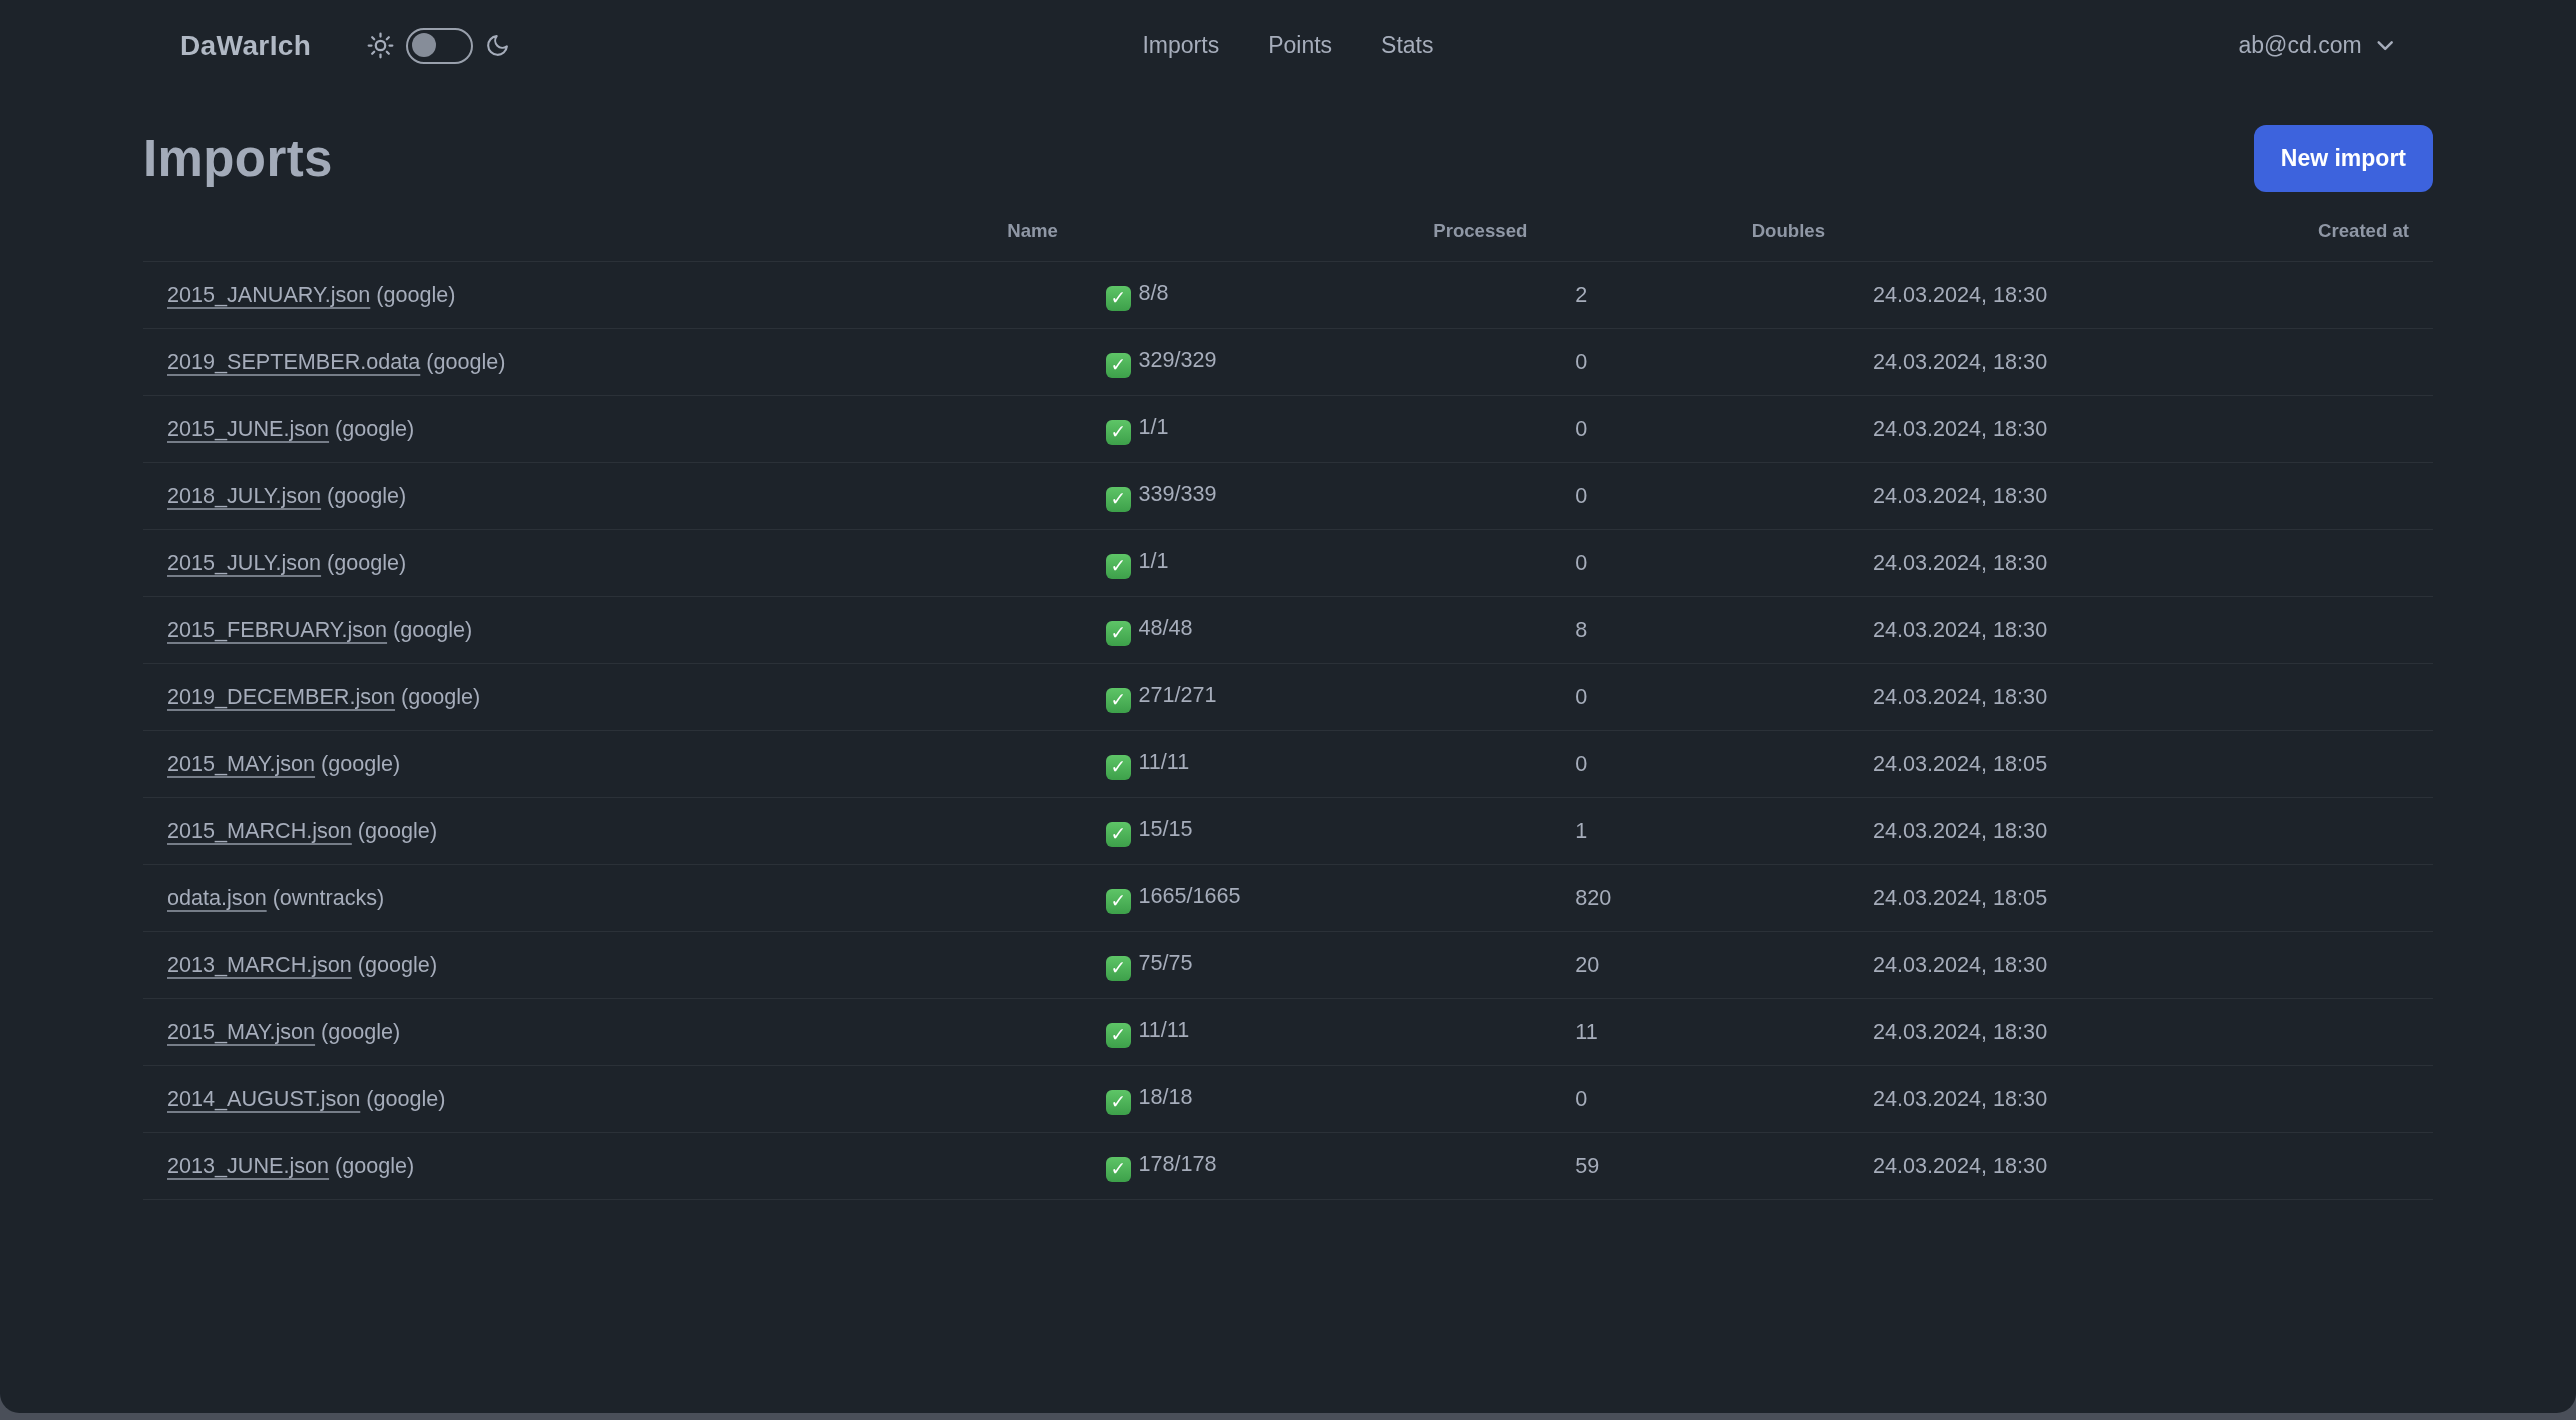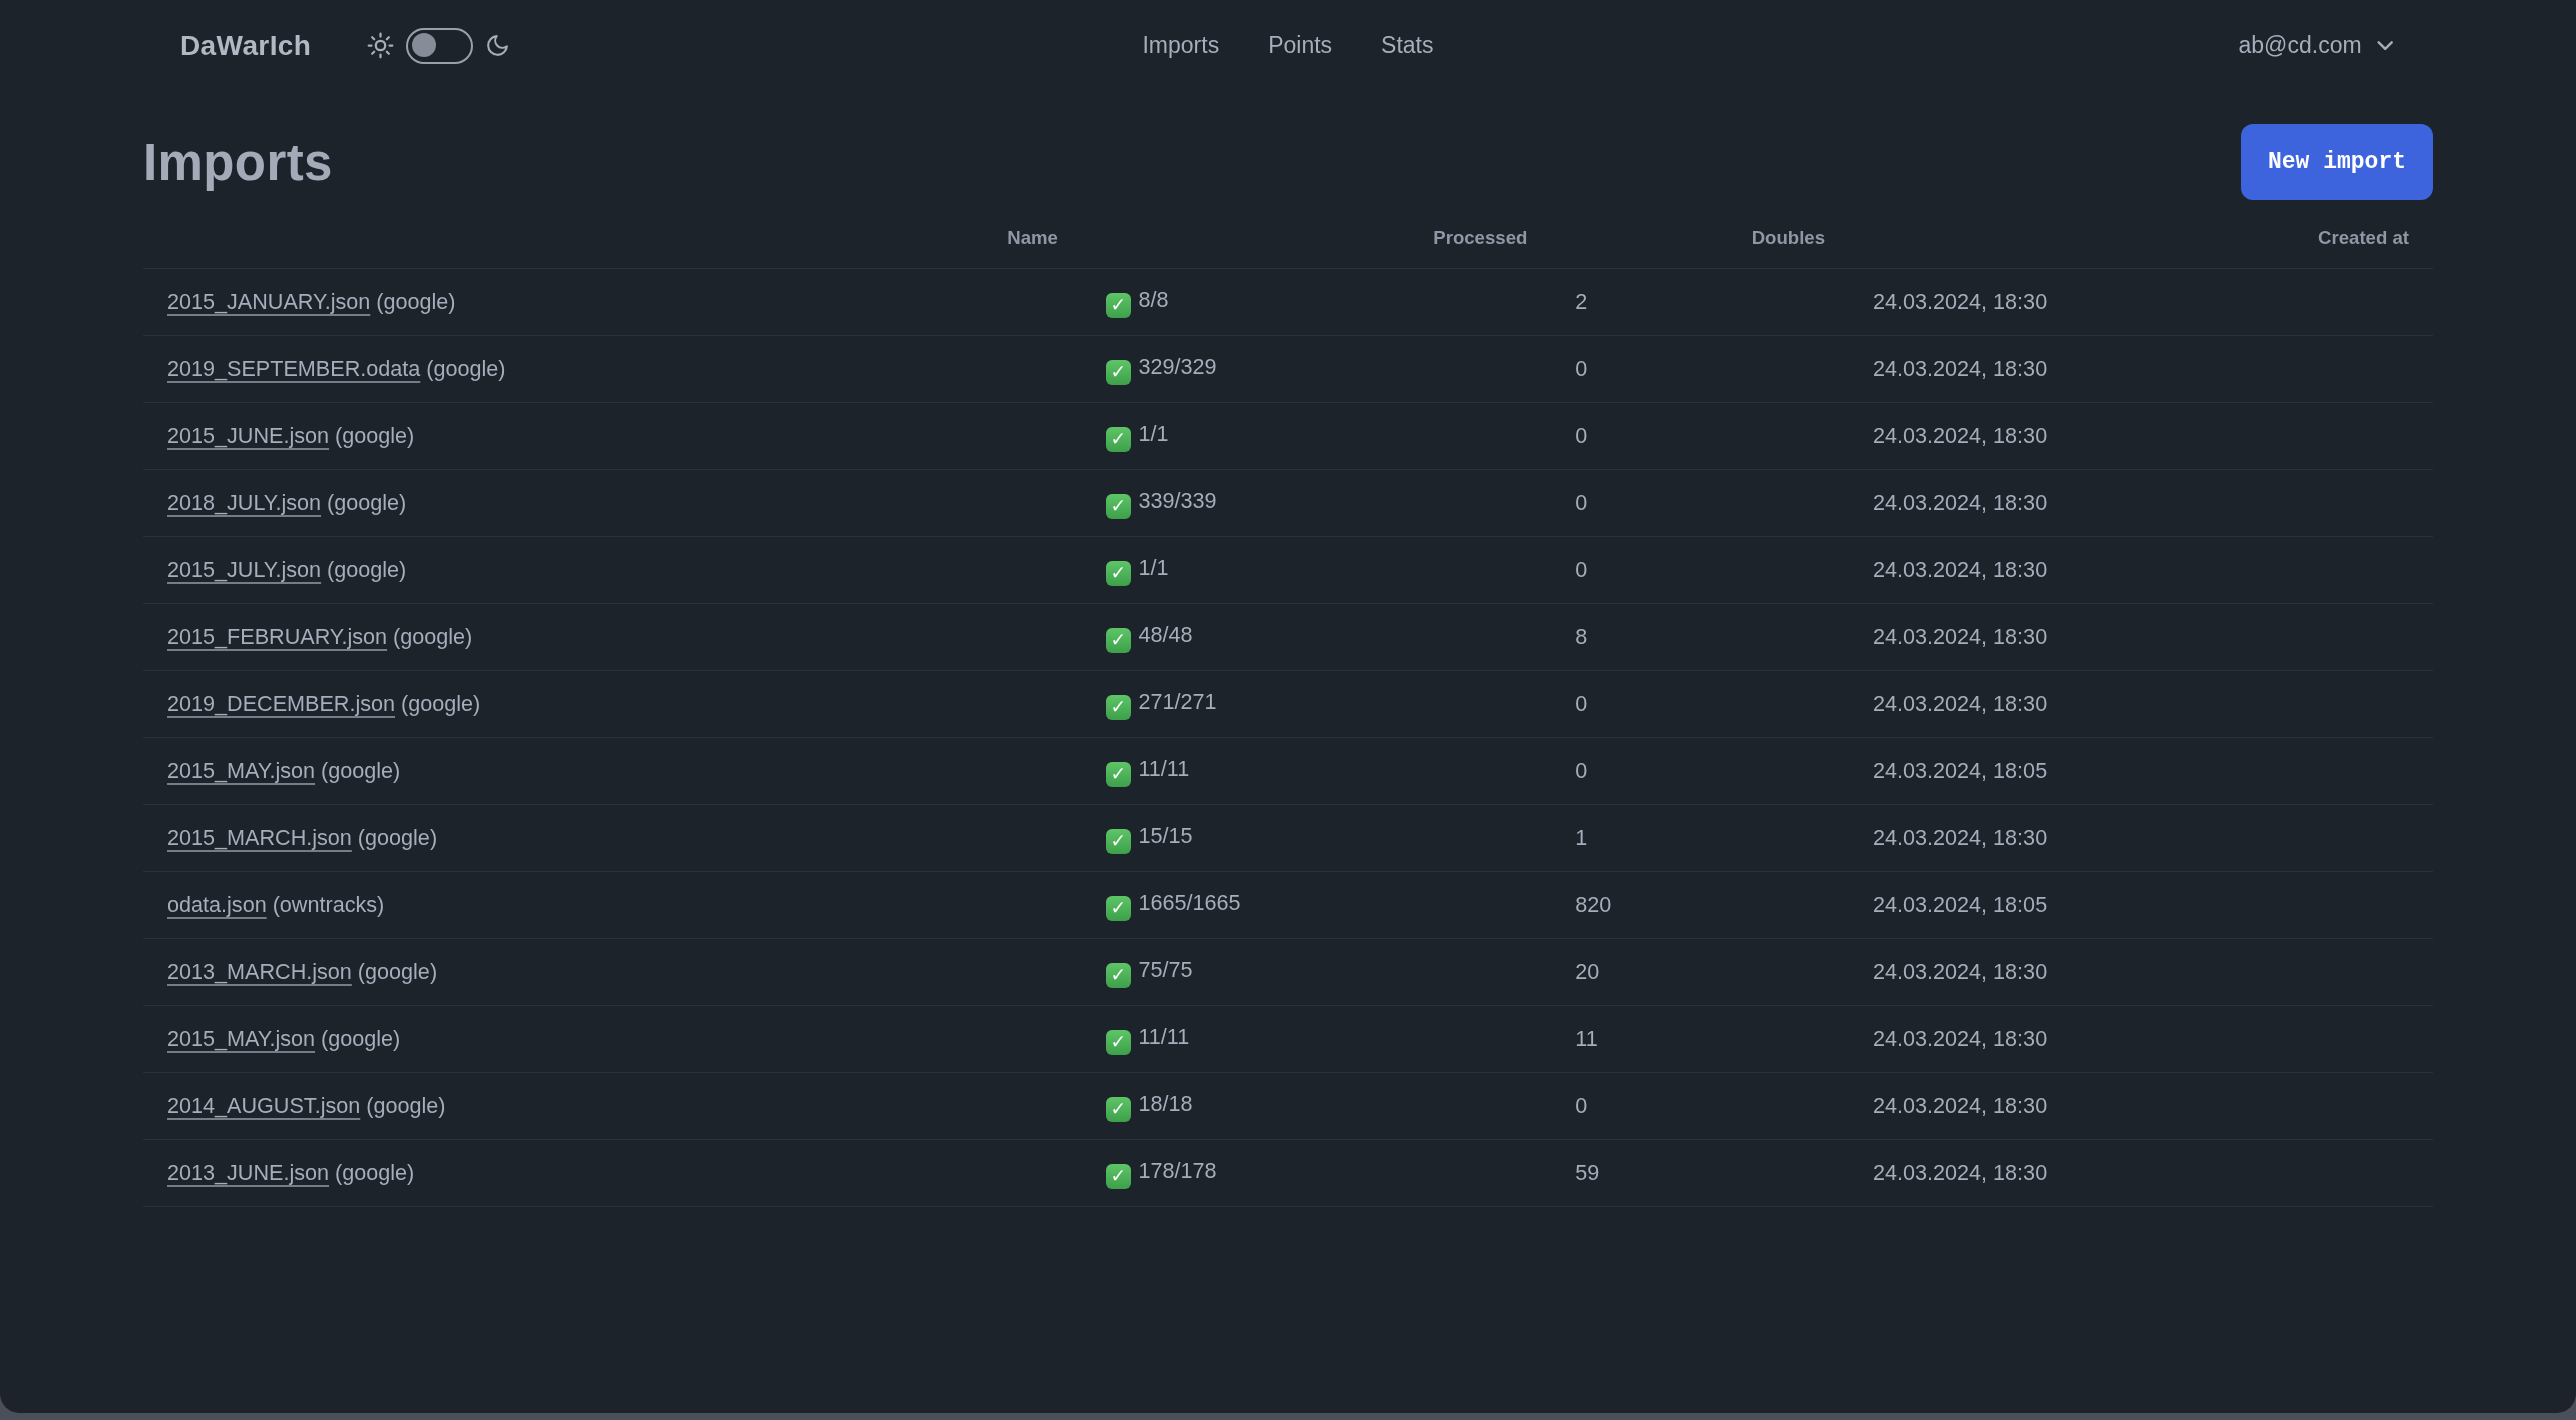--- a/index.html
+++ b/index.html
@@ -57,23 +57,23 @@
   .main { padding:0 143px; }
   .page-head {
     margin-top:33px; margin-bottom:15px;
     display:flex; justify-content:space-between; align-items:center;
     min-height:69px;
   }
   .page-title { font-size:51px; font-weight:800; color:#a3abb9; letter-spacing:0.4px; }
   .btn-primary {
     background:#3d63dd; color:#ffffff;
     border:none; border-radius:12px;
-    height:76px; padding:0 27px;
+    height:67px; padding:0 27px;
     font-size:23px; font-weight:600;
-    font-family:Liberation Mono, monospace;
+    font-family:Liberation Sans, sans-serif;
     cursor:pointer;
   }
 
   
   table { width:100%; border-collapse:collapse; table-layout:fixed; }
   col.c-name { width:41%; } col.c-proc { width:20.5%; }
   col.c-dbl { width:13%; }  col.c-created { width:25.5%; }
   thead th {
     text-align:right;
     font-size:18.6px; font-weight:700; color:#8f97a5;

